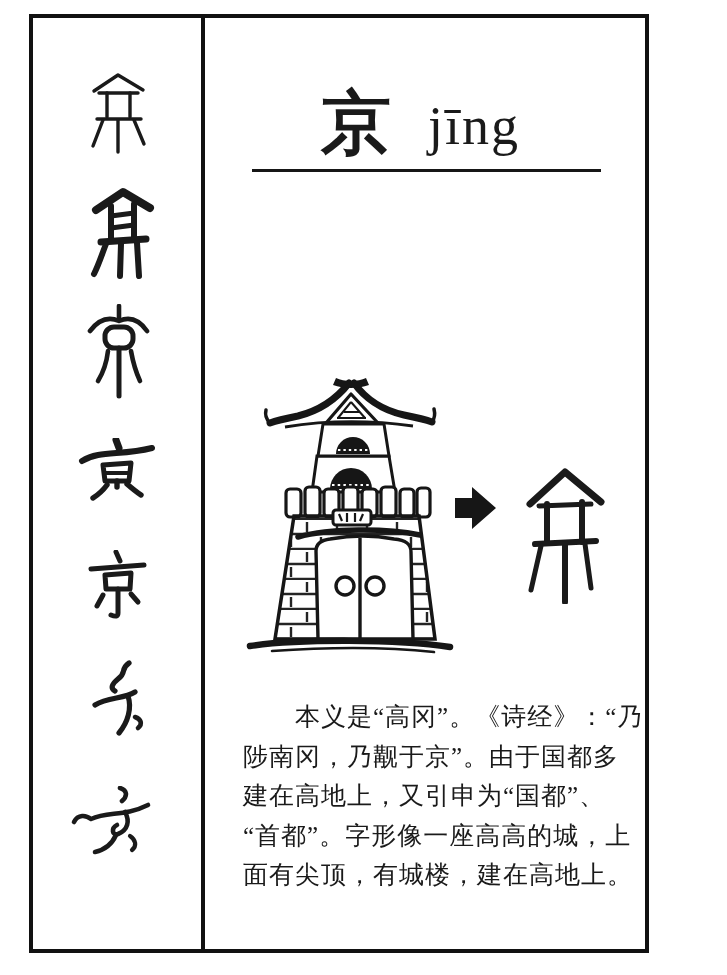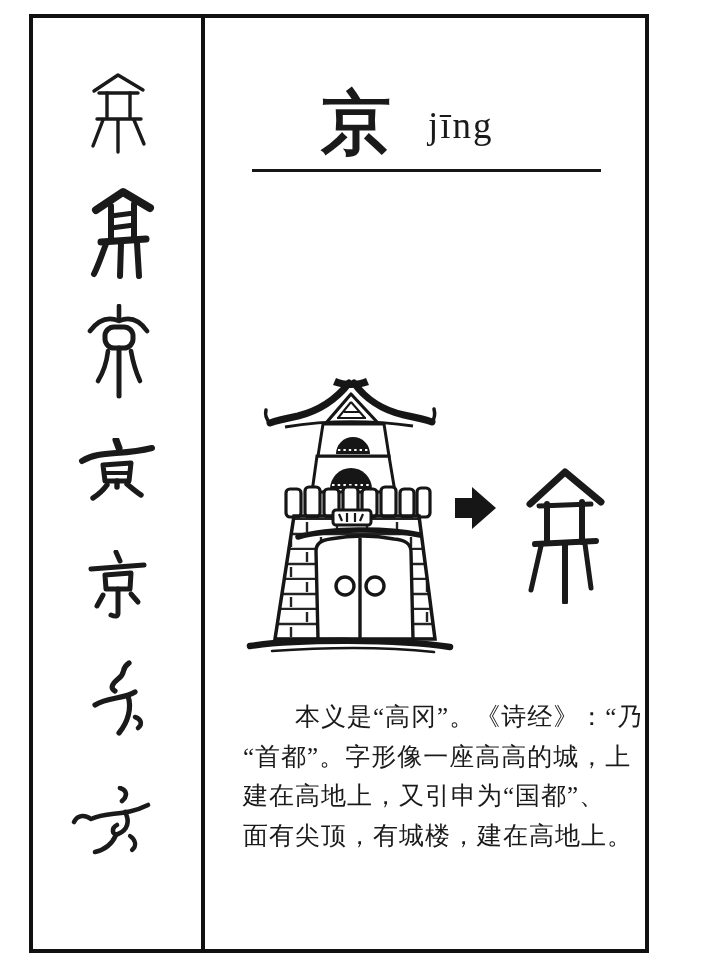--- a/index.html
+++ b/index.html
@@ -23,21 +23,21 @@
   }
   svg{display:block;}
   .stroke{fill:none;stroke:#1a1a1a;stroke-linecap:round;stroke-linejoin:round;}
   
   .head-char{
     left:316px;top:82px;width:80px;height:84px;
     font-size:70px;line-height:84px;font-weight:bold;text-align:center;
   }
   .head-pinyin{
     left:428px;top:96px;height:60px;
-    font-size:37px;line-height:60px;letter-spacing:2px;
+    font-size:54px;line-height:60px;letter-spacing:2px;
   }
   .head-rule{
     left:252px;top:169px;width:349px;height:3px;background:#161616;
   }
   
   .para{
     left:243px;top:697px;width:400px;
     font-size:25px;line-height:39.5px;letter-spacing:1px;
     text-align:left;
   }
@@ -216,16 +216,17 @@
       <path d="M17,86 L78,83" stroke-width="6"></path>
       <path d="M23,88 L13,132" stroke-width="5"></path>
       <path d="M47,86 V144" stroke-width="6"></path>
       <path d="M67,86 L73,130" stroke-width="5"></path>
     </g>
   </svg>
 </div>
 
 <div class="abs para">
   <div class="line first">本义是“高冈”。《诗经》：“乃</div>
+  <div class="line">陟南冈，乃觏于京”。由于国都多</div>
+  <div class="line">建在高地上，又引申为“国都”、</div>
   <div class="line">“首都”。字形像一座高高的城，上</div>
-  <div class="line">建在高地上，又引申为“国都”、</div>
   <div class="line">面有尖顶，有城楼，建在高地上。</div>
 </div>
 
 </body></html>

